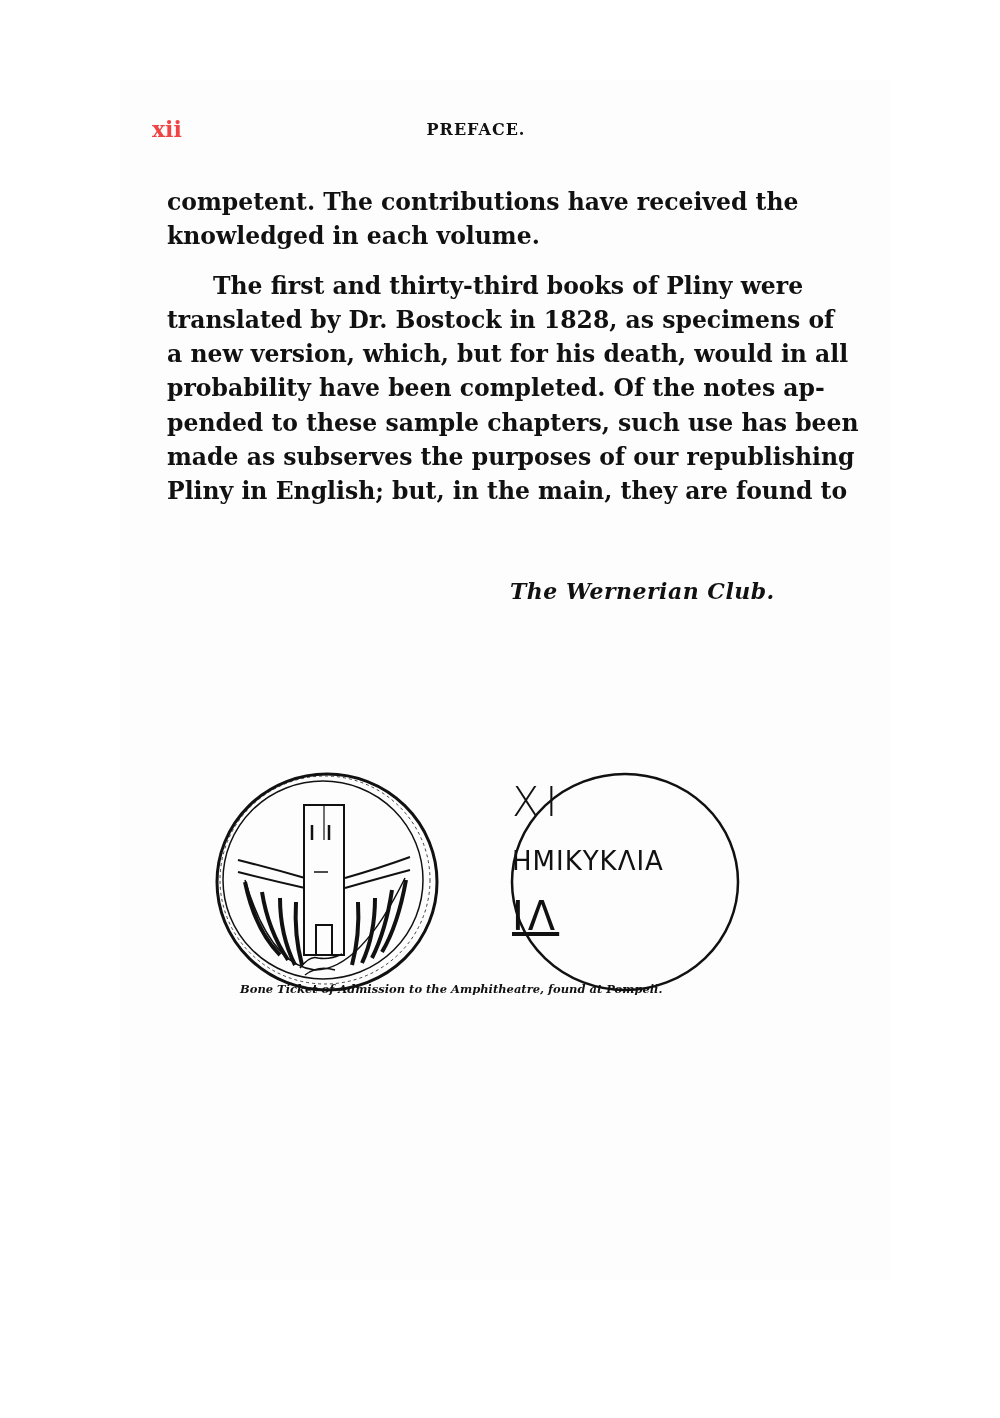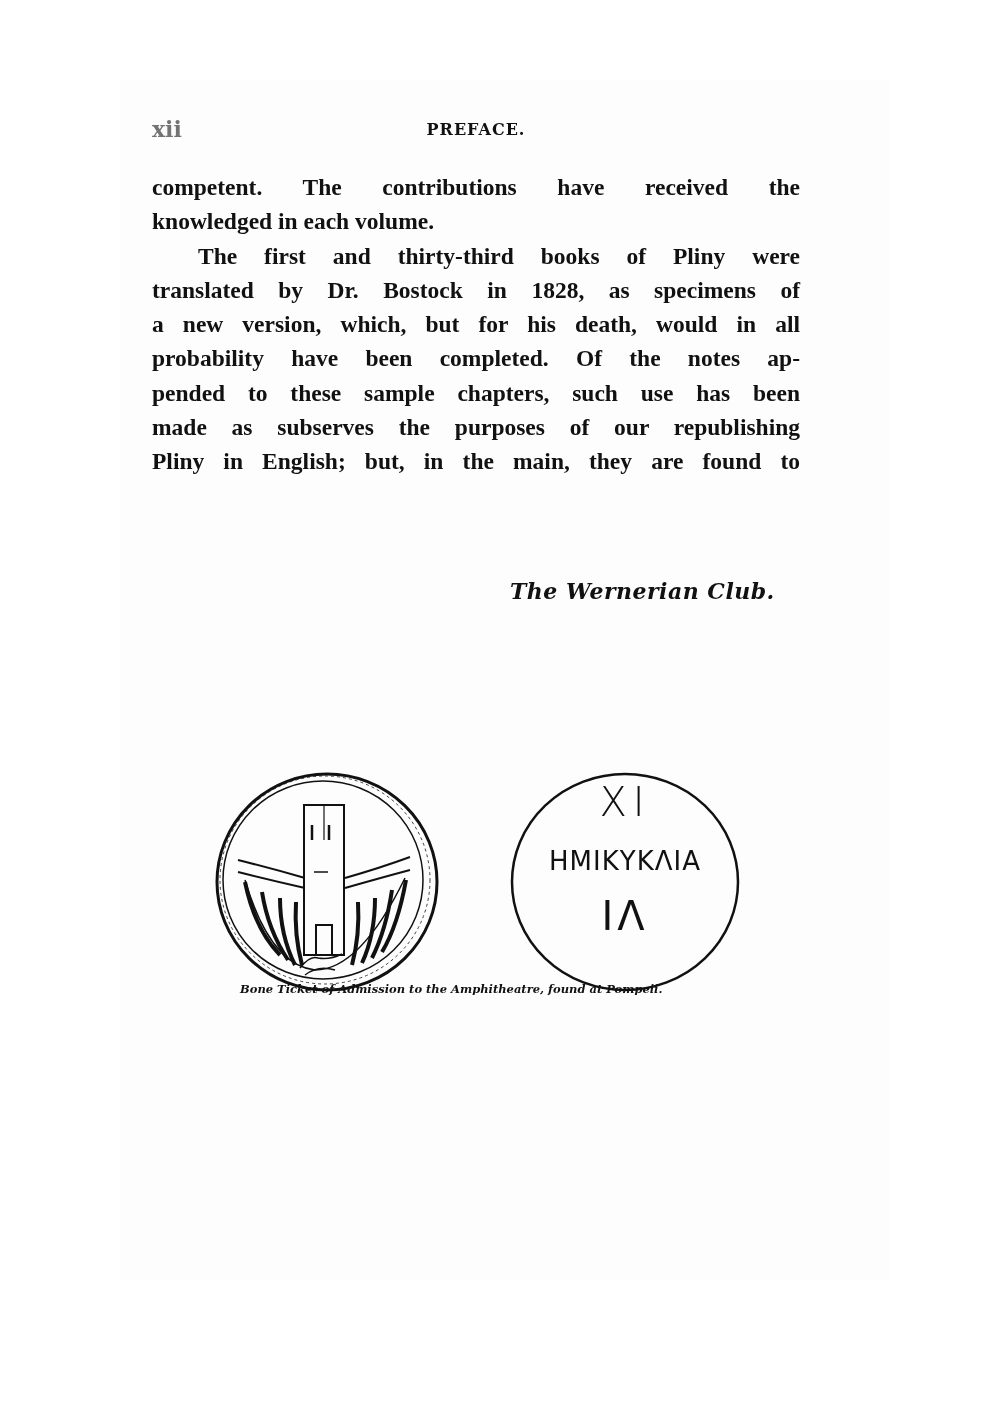--- a/index.html
+++ b/index.html
@@ -1,22 +1,22 @@
 <!DOCTYPE html>
 <html><head>
 <meta charset="utf-8">
 <style>
   html, body { margin:0; padding:0; }
   body { width:1000px; height:1418px; background:#ffffff; position:relative; overflow:hidden; }
   .page { position:absolute; left:120px; top:80px; width:770px; height:1200px; background:#fdfdfd; }
   .running-head { position:absolute; left:152px; top:116px; width:648px; height:30px; font-family:"DejaVu Serif", serif; }
-  .folio { position:absolute; left:0; top:0; font-size:22px; font-weight:bold; color:#737373; }
+  .folio { position:absolute; left:0; top:0; font-size:22px; font-weight:bold; color:#ef4444; }
   .head-title { position:absolute; left:0; right:0; top:4px; text-align:center; font-size:16px; font-weight:bold; letter-spacing:1px; color:#111; }
   .body-text { position:absolute; left:152px; top:170px; width:648px; font-family:"DejaVu Serif", serif; font-size:23.5px; line-height:34.3px; color:#111; font-weight:bold; }
-  .body-text p { margin:0; text-align:justify; text-align-last:auto;font-family:Liberation Serif, serif; }
+  .body-text p { margin:15px; text-align:justify; text-align-last:auto; }
   .line { display:block; text-align:justify; text-align-last:justify; white-space:nowrap; }
   .line.last { text-align-last:left; }
   .sig { position:absolute; left:510px; top:578px; font-family:"DejaVu Serif", serif; font-size:22px; font-weight:bold; color:#111; font-style:italic; letter-spacing:0.5px; }
   .figure { position:absolute; left:210px; top:760px; width:530px; height:240px; }
   .caption { position:absolute; left:240px; top:982px; width:480px; text-align:left; font-family:"DejaVu Serif", serif; font-style:italic; font-weight:bold; font-size:11.5px; color:#111; }
 </style>
 </head>
 <body>
 
 <div class="page"></div>
@@ -76,20 +76,20 @@
       <rect x="106" y="165" width="16" height="30" stroke-width="2"></rect>
 
       <path d="M90 208 Q100 195 108 198 Q120 200 132 194" stroke-width="1.5"></path>
       <path d="M95 215 Q108 205 125 210" stroke-width="1.5"></path>
     </g>
 
     <g fill="none" stroke="#111">
       <ellipse cx="415" cy="122" rx="113" ry="108" stroke-width="2.5"></ellipse>
     </g>
   </svg>
-  <div style="position:absolute;left:302px;top:20px;width:226px;height:200px;font-family:'DejaVu Sans',sans-serif;color:#111;text-align:center;">
+  <div style="position:absolute;left:302px;top:20px;width:226px;height:200px;font-family:'DejaVu Sans',sans-serif;color:#111;text-align:left;">
     <div style="font-size:40px;line-height:44px;font-weight:300;margin-top:0;letter-spacing:6px;">XI</div>
     <div style="font-size:26px;line-height:30px;margin-top:22px;letter-spacing:1px;">ΗΜΙΚΥΚΛΙΑ</div>
-    <div style="font-size:40px;line-height:44px;margin-top:18px;letter-spacing:4px;">ΙΛ</div>
+    <div style="font-size:40px;line-height:44px;margin-top:18px;letter-spacing:4px;text-decoration:underline;">ΙΛ</div>
   </div>
 </div>
 
 <div class="caption">Bone Ticket of Admission to the Amphitheatre, found at Pompeii.</div>
 
 </body></html>

